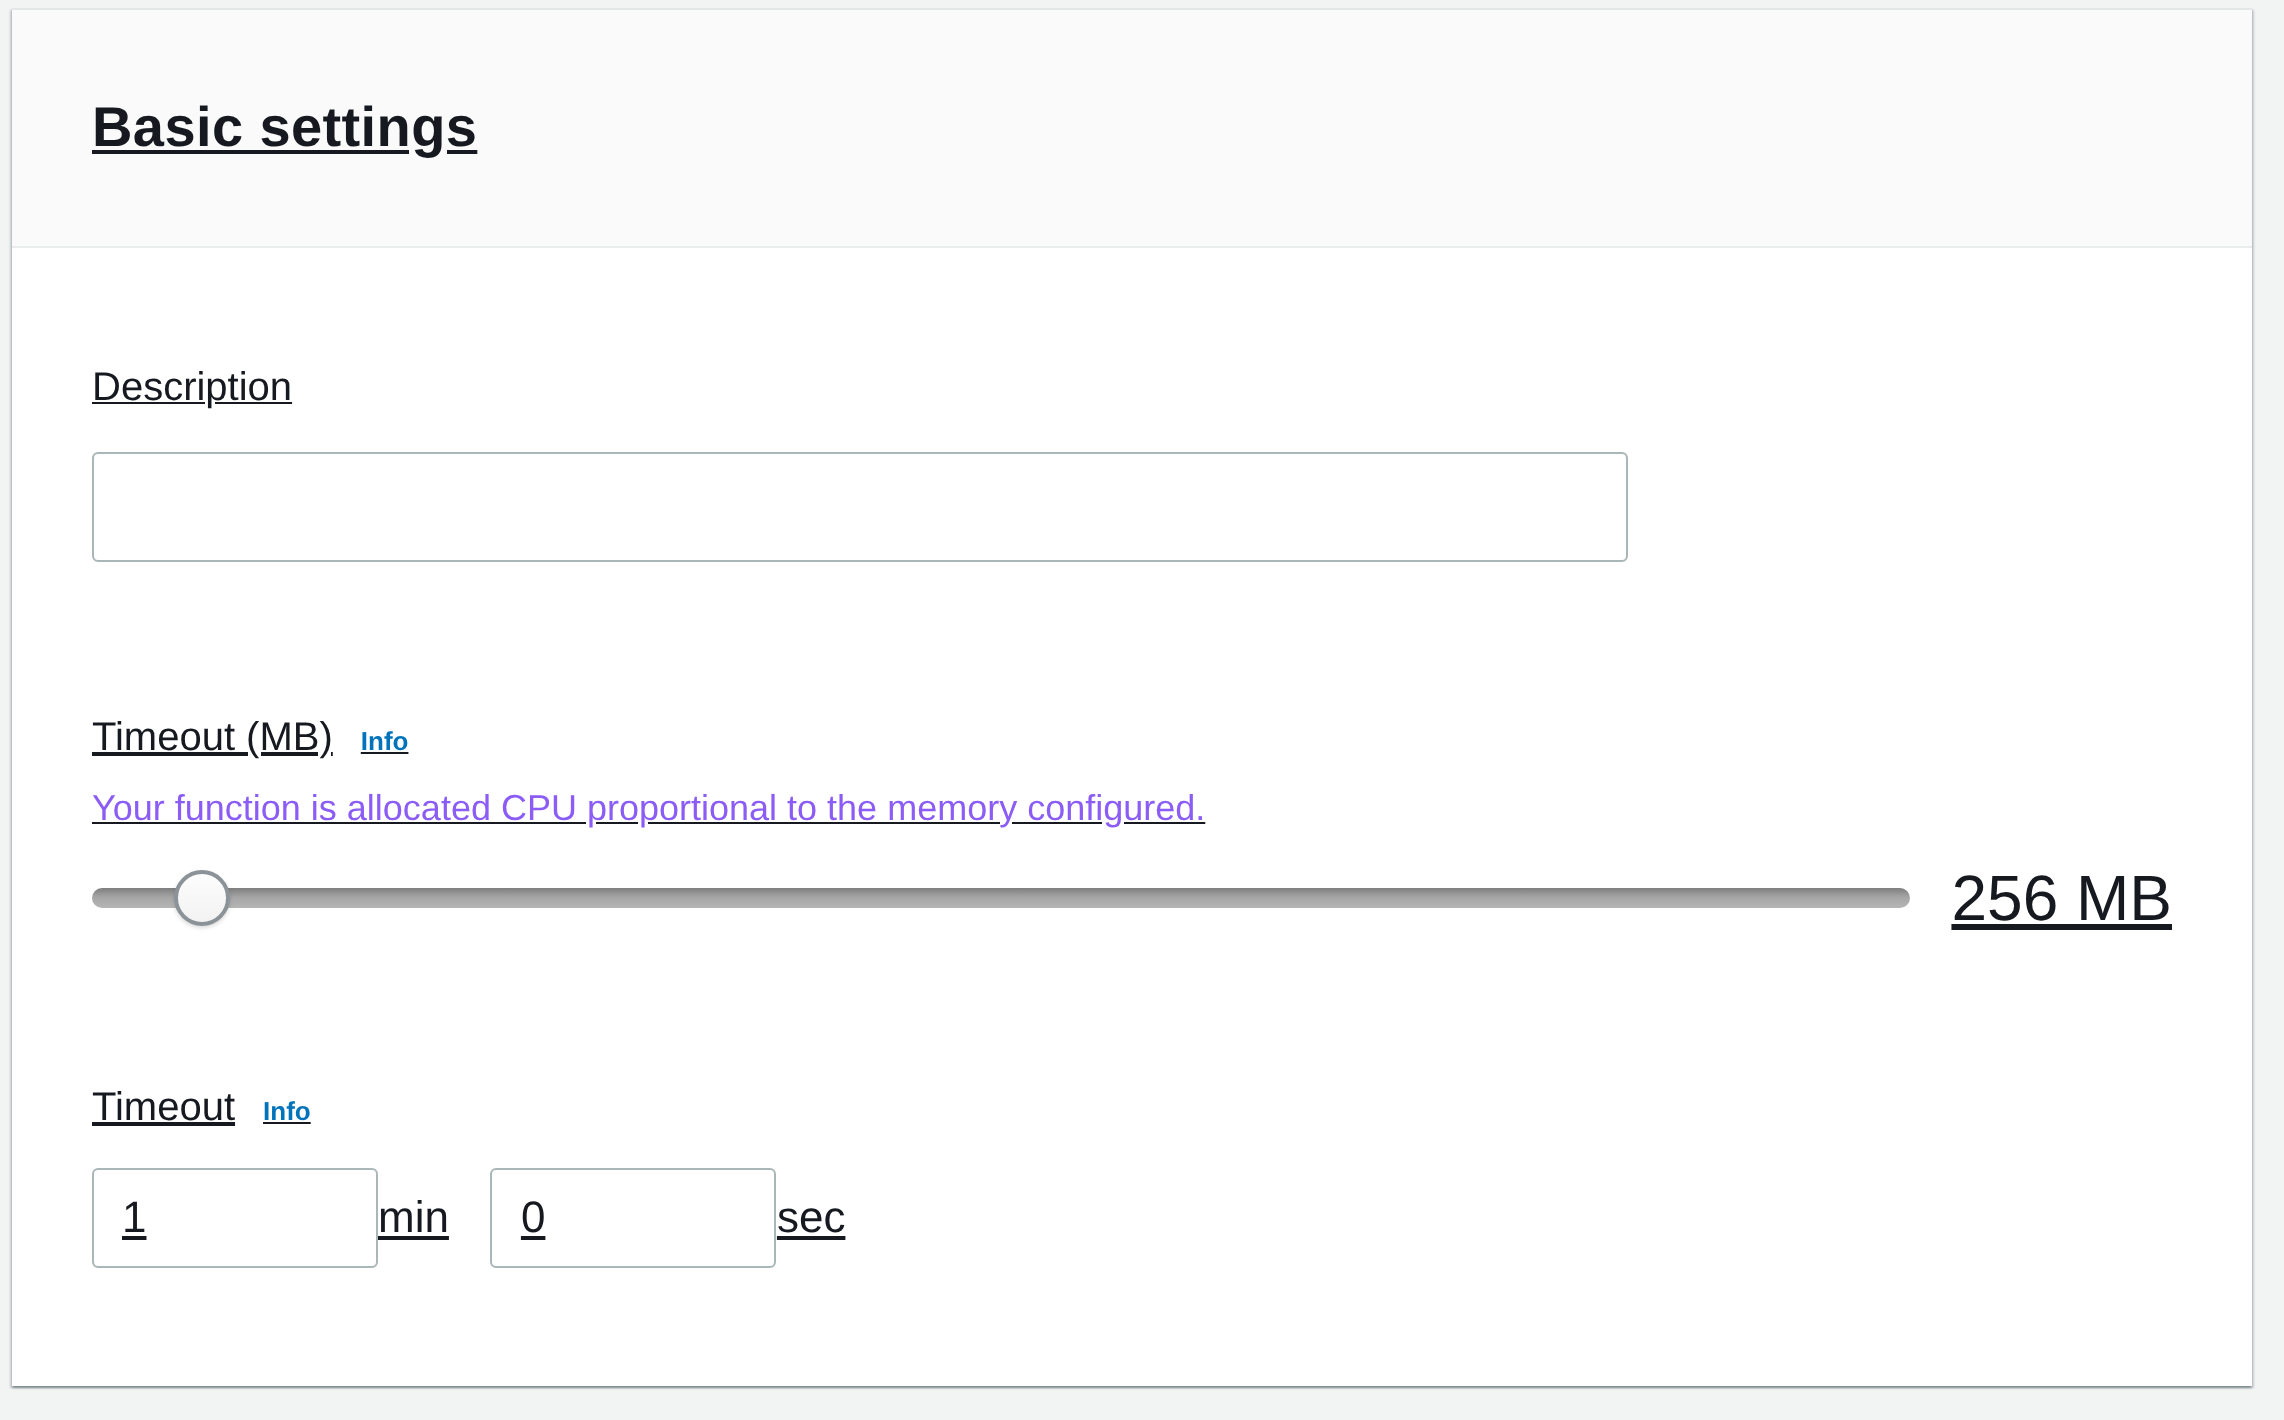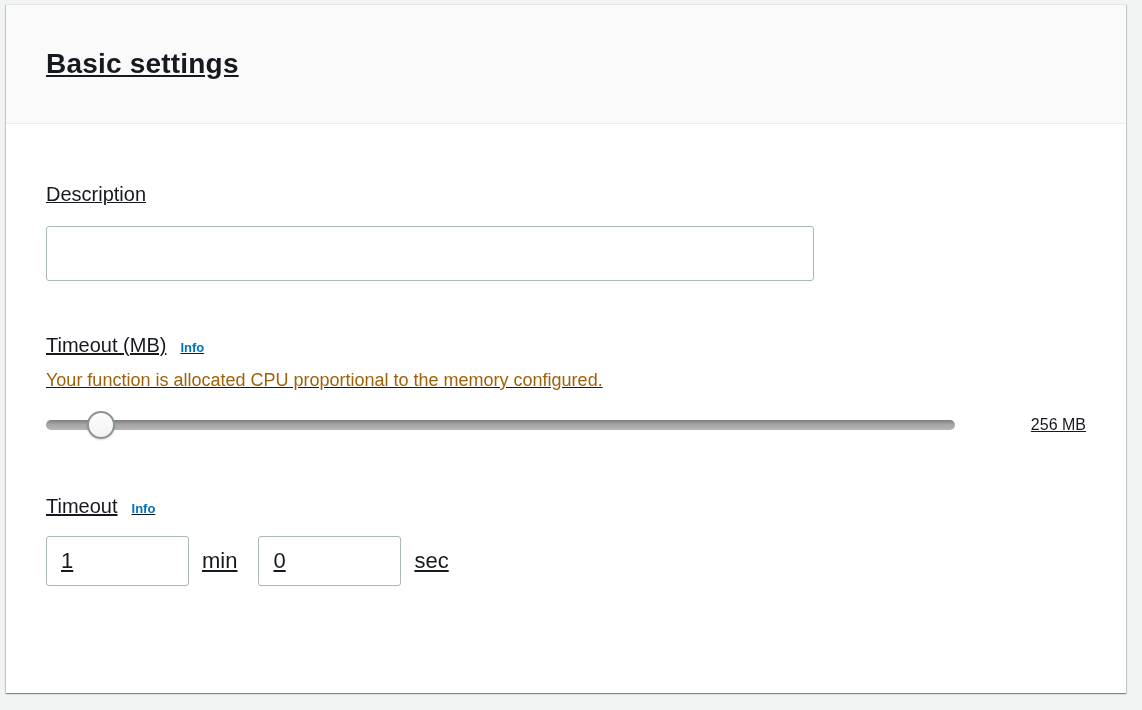--- a/index.html
+++ b/index.html
@@ -45,20 +45,21 @@
 
   .panel-body {
     padding: 58px 40px 0 40px;
   }
 
   .field-label {
     font-size: 20px;
     line-height: 25px;
     color: #16191f;
     font-weight: 400;
+    margin-top: 24px;
   }
 
   .label-row {
     display: flex;
     align-items: baseline;
   }
 
   .info-link {
     margin-left: 14px;
     font-size: 13px;
@@ -84,21 +85,21 @@
     outline: none;
   }
 
   
   .memory-section { margin-top: 52px; }
 
   .helper-text {
     margin-top: 11px;
     font-size: 18px;
     line-height: 22px;
-    color: #a16207;
+    color: #8b5cf6;
   }
 
   .slider-row {
     margin-top: 19px;
     height: 30px;
     display: flex;
     align-items: center;
     width: 1040px;
   }
 
@@ -127,21 +128,21 @@
     height: 28px;
     border-radius: 50%;
     background: linear-gradient(180deg, #fdfdfd 0%, #f2f2f2 100%);
     border: 2px solid #8b9398;
     box-shadow: 0 1px 2px rgba(0,0,0,0.15);
     cursor: grab;
   }
 
   .slider-value {
     margin-left: auto;
-    font-size: 16px;
+    font-size: 32px;
     color: #16191f;
     white-space: nowrap;
   }
 
   
   .timeout-section { margin-top: 54px; }
 
   .timeout-inputs {
     margin-top: 17px;
     display: flex;
@@ -157,21 +158,20 @@
     font-family: "Liberation Sans", "DejaVu Sans", sans-serif;
     font-size: 22px;
     color: #16191f;
     padding: 0 14px;
     outline: none;
   }
 
   .timeout-unit {
     font-size: 22px;
     color: #16191f;
-    margin-left: 13px;
   }
 
   .timeout-unit.first { margin-right: 21px; }
 </style>
 </head>
 <body>
 
 <div class="panel">
 
   <div class="panel-header">

